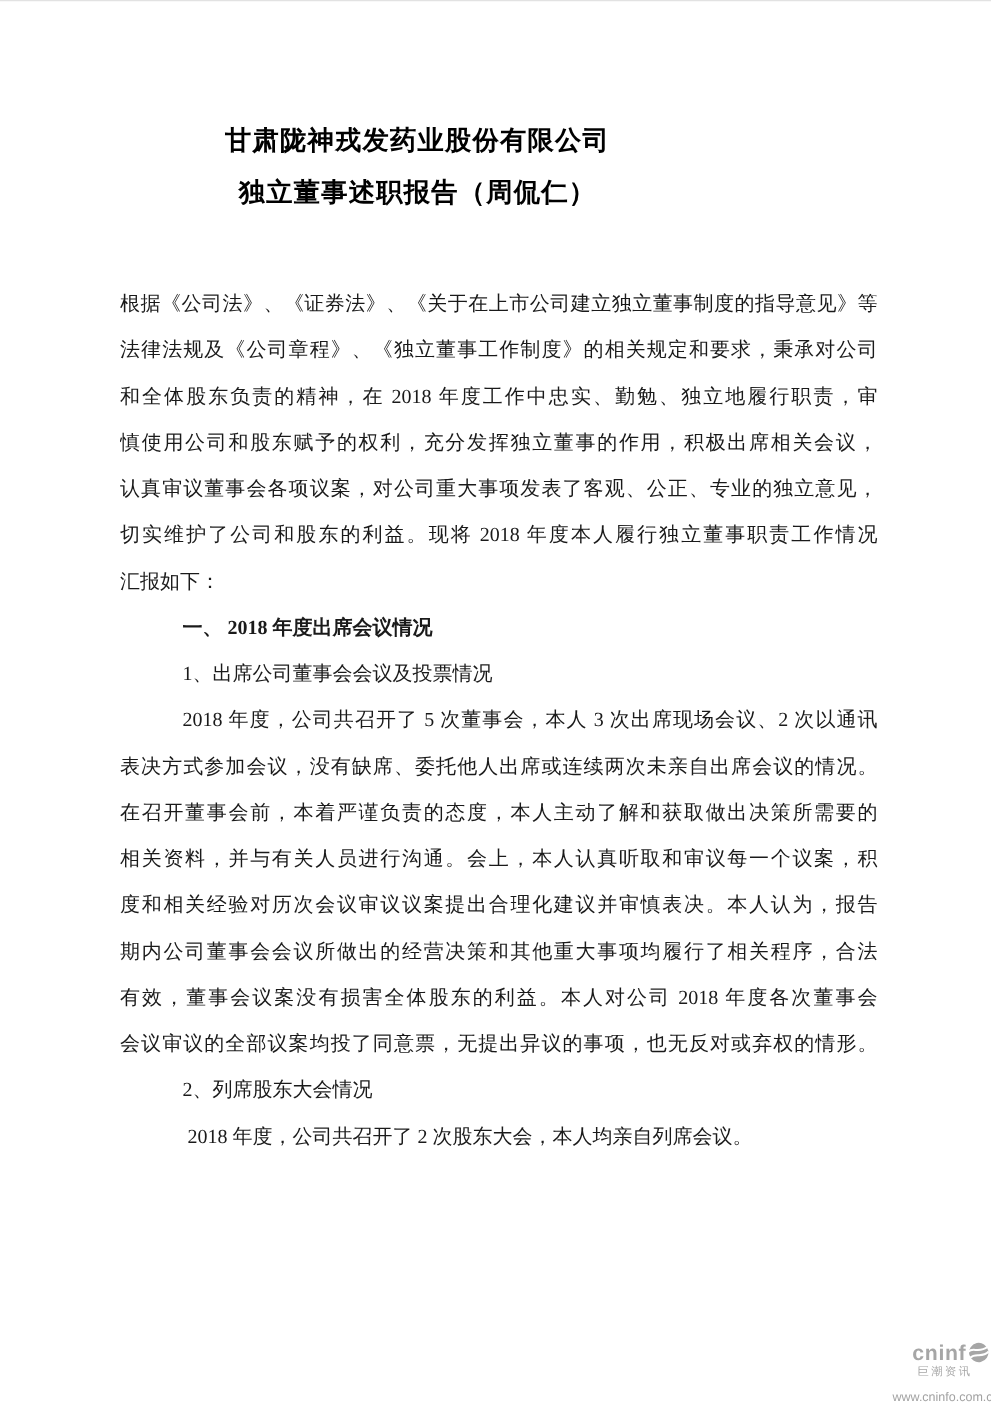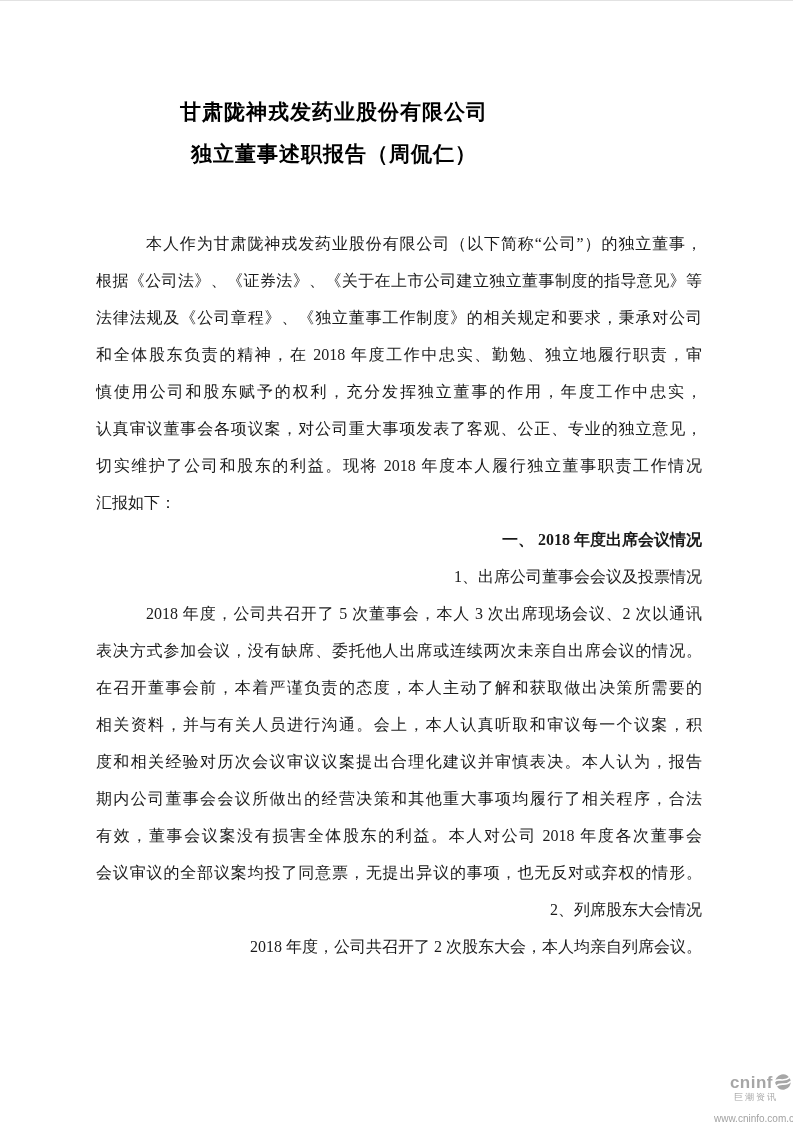--- a/index.html
+++ b/index.html
@@ -29,21 +29,21 @@
     top:224px; left:96px; width:606px;
   }
   .line {
     height:37px;
     line-height:37px;
     font-size:16px;
     color:#1a1a1a;
     overflow:hidden;
     white-space:pre;
   }
-  .line.indent { padding-left:50px;text-align:right; }
+  .line.indent { padding-left:50px; }
   .line.heading { font-weight:bold; }
   .line.justify {
     white-space:normal;
     text-align:justify;
     text-align-last:justify;
   }
   .footer-logo {
     position:absolute;
     left:714px; top:1072px; width:78px;
     font-family:"Liberation Sans","DejaVu Sans",sans-serif;
@@ -79,25 +79,24 @@
 </style>
 </head>
 <body>
 
 <div class="title-block">
   <div class="title-line">甘肃陇神戎发药业股份有限公司</div>
   <div class="title-line">独立董事述职报告（周侃仁）</div>
 </div>
 
 <div class="doc-body">
-    <div class="line indent justify">本人作为甘肃陇神戎发药业股份有限公司（以下简称“公司”）的独立董事，</div>
     <div class="line justify">根据《公司法》、《证券法》、《关于在上市公司建立独立董事制度的指导意见》等</div>
     <div class="line justify">法律法规及《公司章程》、《独立董事工作制度》的相关规定和要求，秉承对公司</div>
     <div class="line justify">和全体股东负责的精神，在 2018 年度工作中忠实、勤勉、独立地履行职责，审</div>
-    <div class="line justify">慎使用公司和股东赋予的权利，充分发挥独立董事的作用，年度工作中忠实，</div>
+    <div class="line justify">慎使用公司和股东赋予的权利，充分发挥独立董事的作用，积极出席相关会议，</div>
     <div class="line justify">认真审议董事会各项议案，对公司重大事项发表了客观、公正、专业的独立意见，</div>
     <div class="line justify">切实维护了公司和股东的利益。现将 2018 年度本人履行独立董事职责工作情况</div>
     <div class="line">汇报如下：</div>
     <div class="line indent heading">一、 2018 年度出席会议情况</div>
     <div class="line indent">1、出席公司董事会会议及投票情况</div>
     <div class="line indent justify">2018 年度，公司共召开了 5 次董事会，本人 3 次出席现场会议、2 次以通讯</div>
     <div class="line justify">表决方式参加会议，没有缺席、委托他人出席或连续两次未亲自出席会议的情况。</div>
     <div class="line justify">在召开董事会前，本着严谨负责的态度，本人主动了解和获取做出决策所需要的</div>
     <div class="line justify">相关资料，并与有关人员进行沟通。会上，本人认真听取和审议每一个议案，积</div>
     <div class="line justify">度和相关经验对历次会议审议议案提出合理化建议并审慎表决。本人认为，报告</div>

